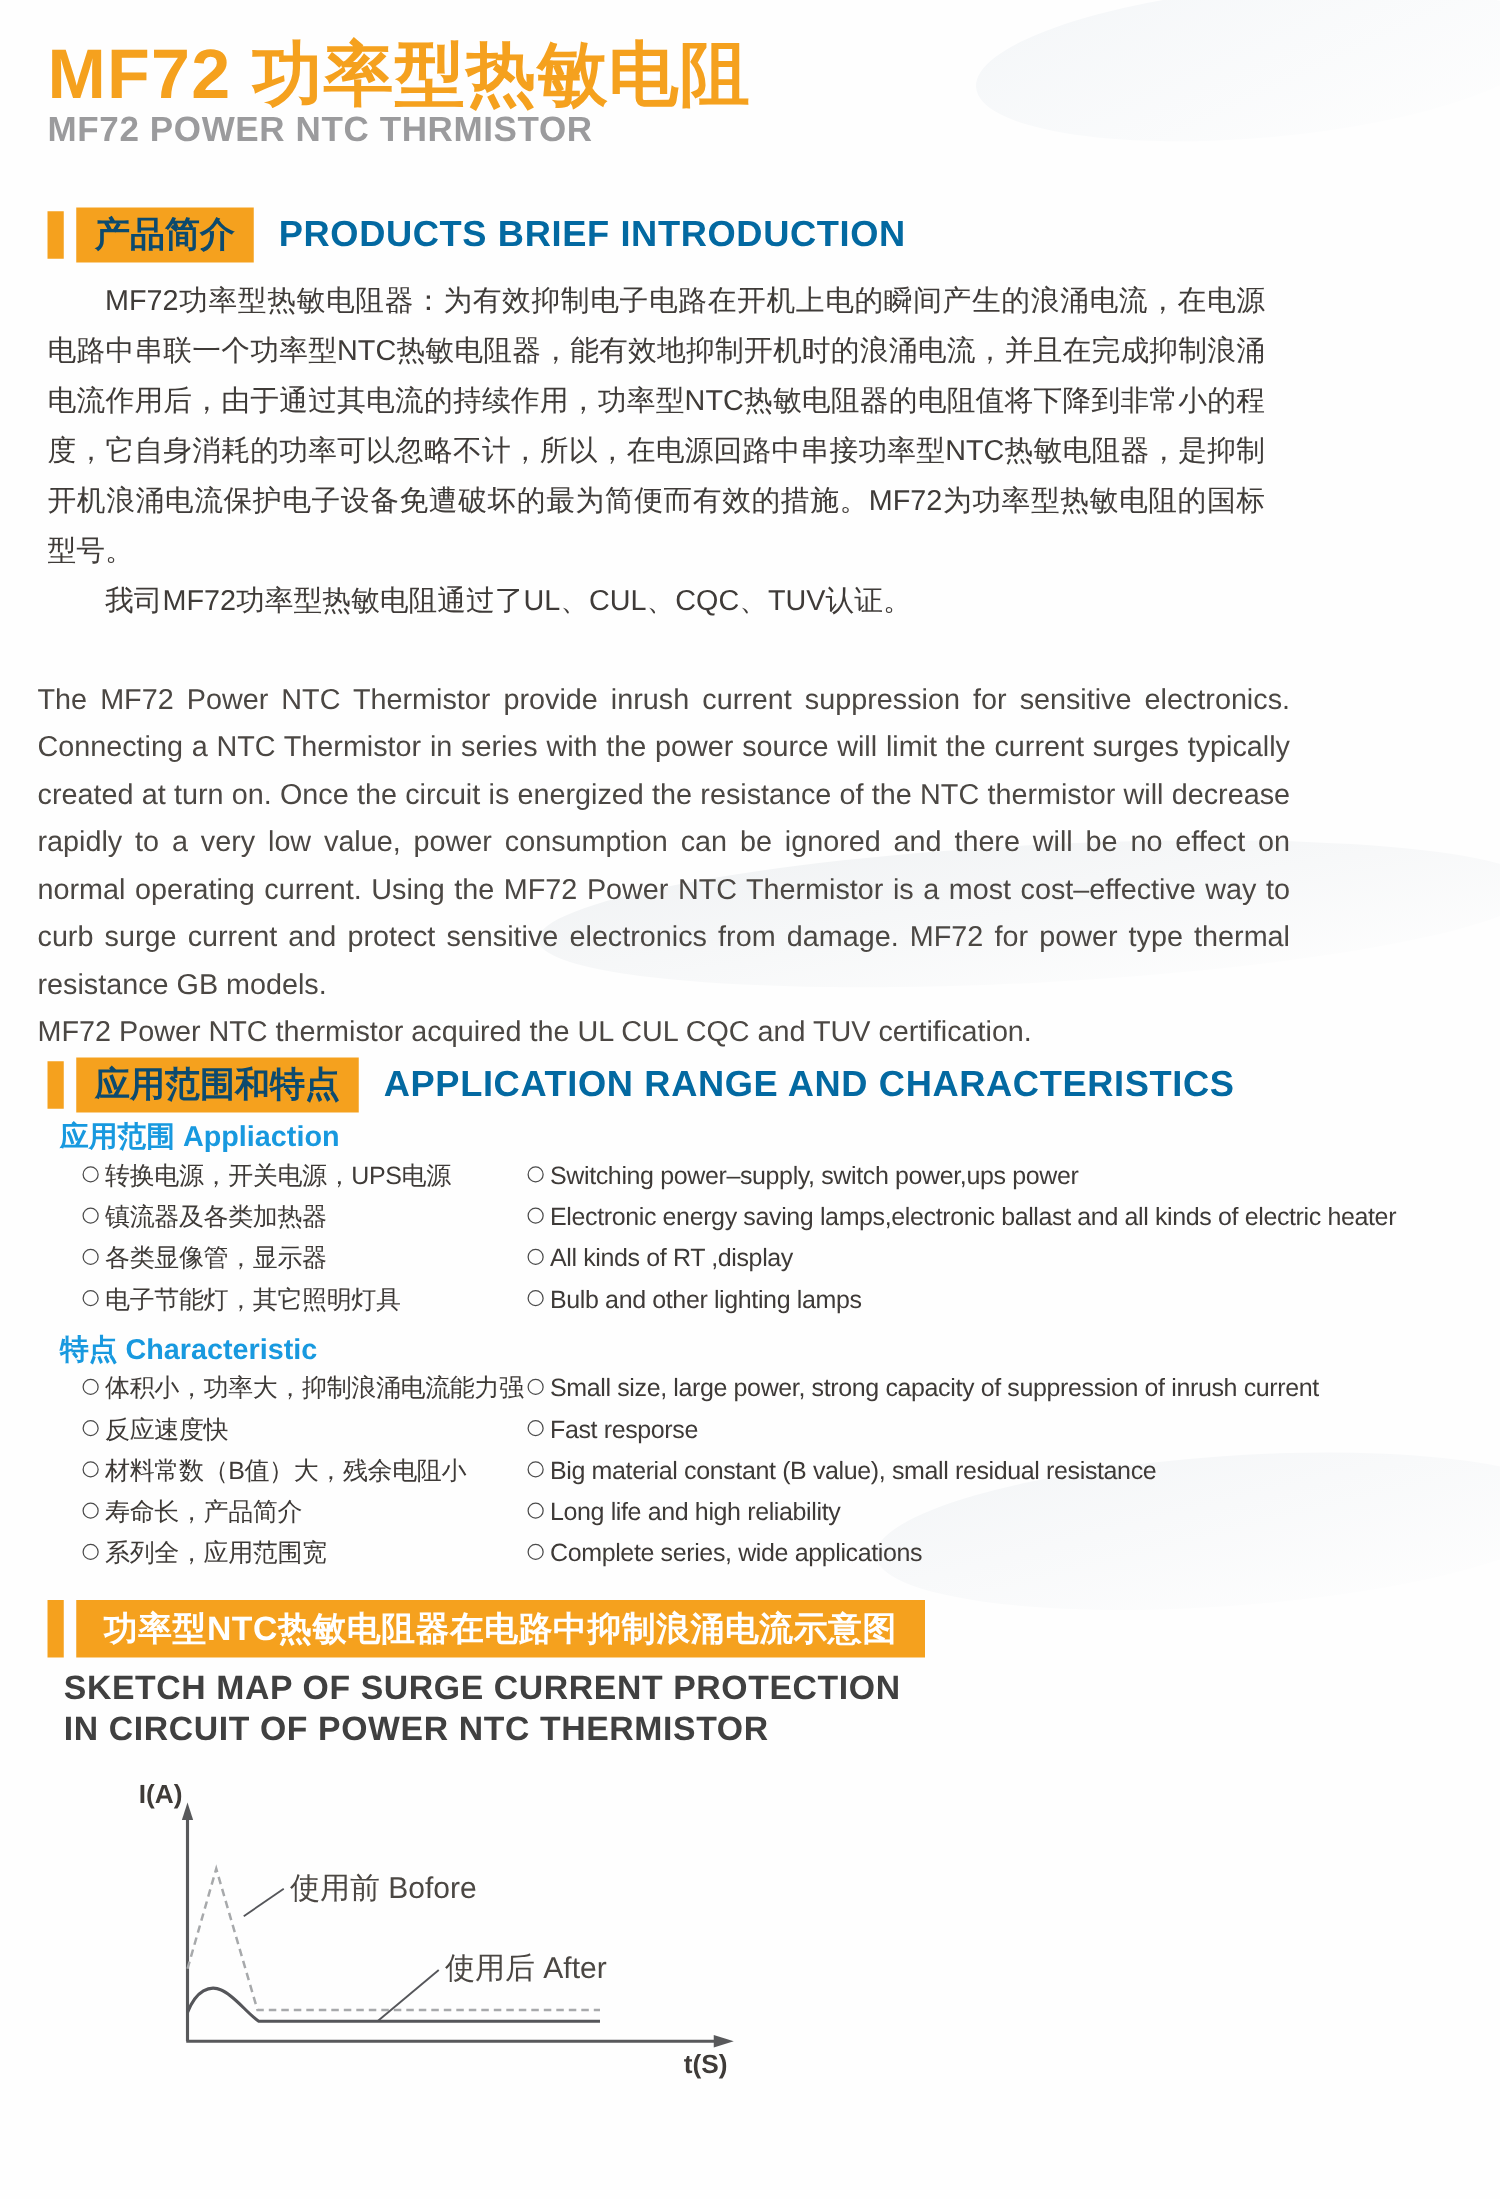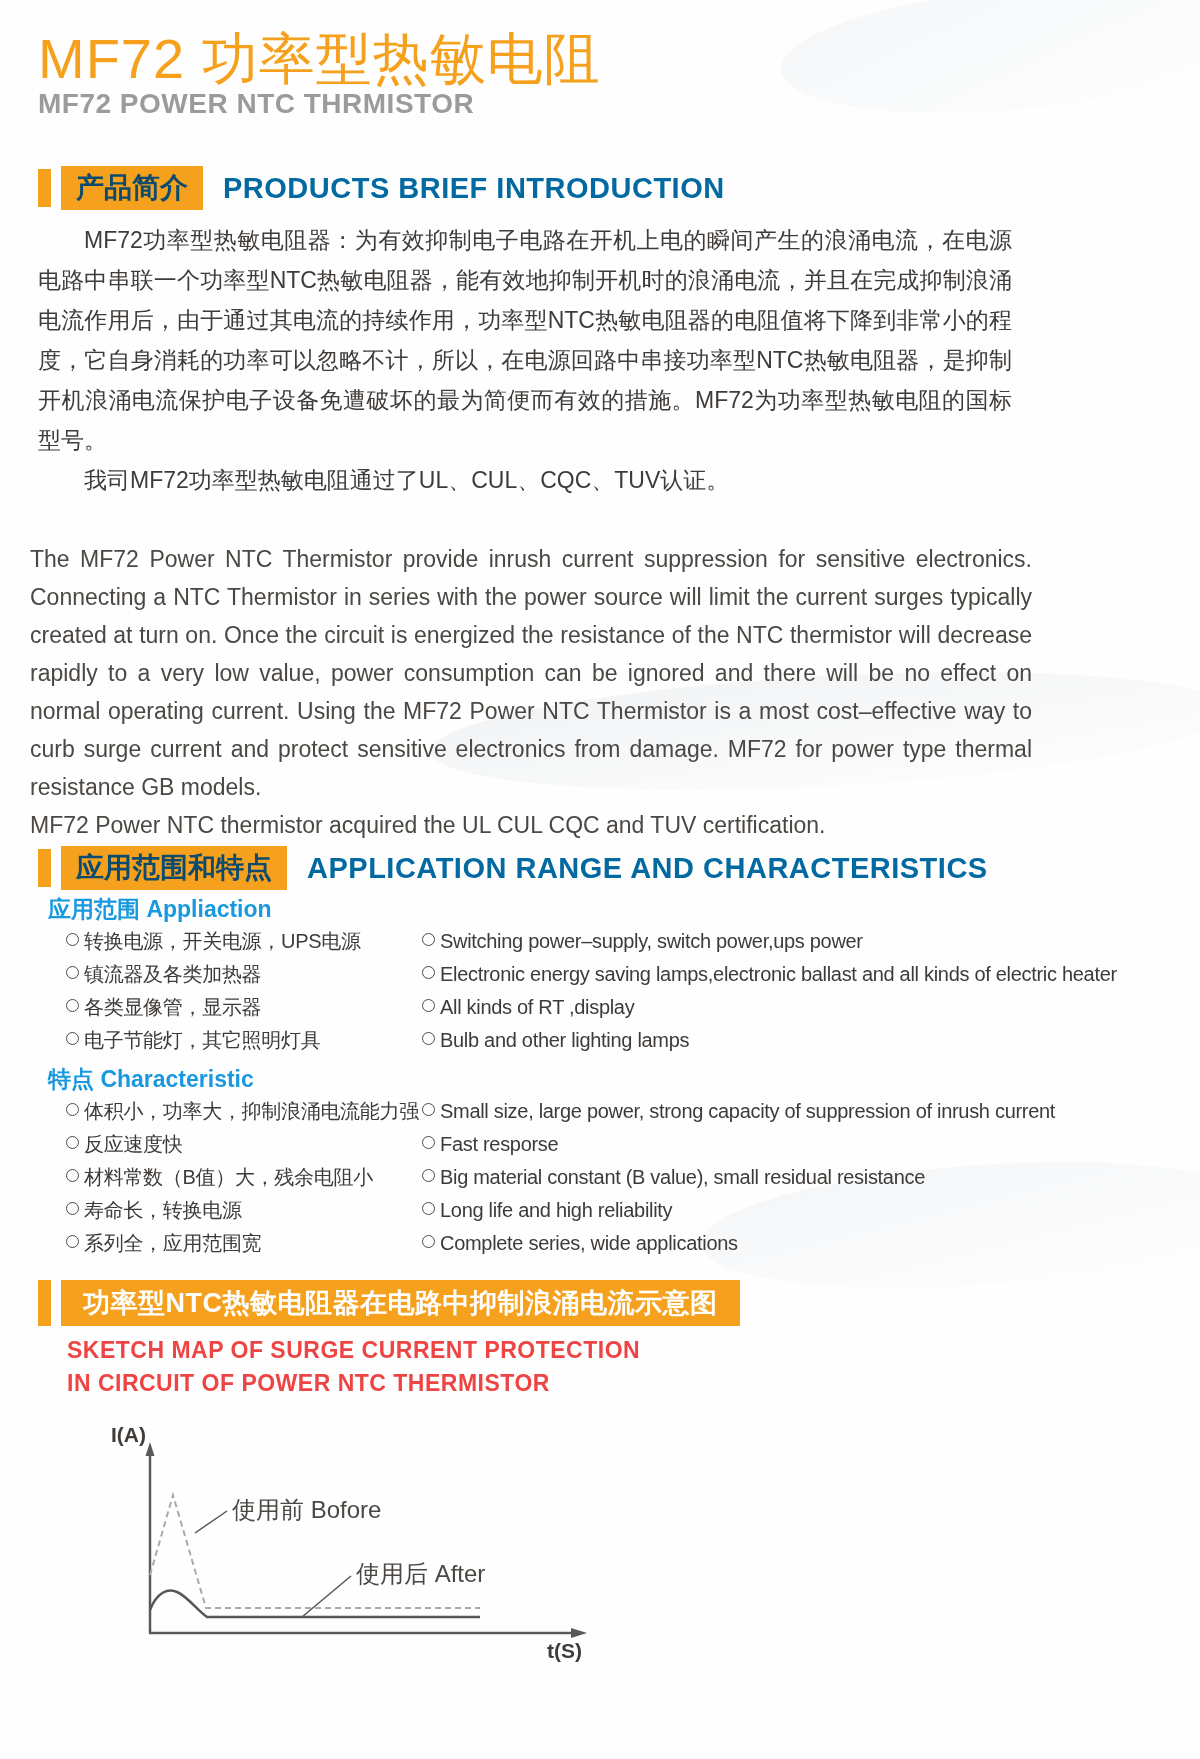--- a/index.html
+++ b/index.html
@@ -10,21 +10,21 @@
   }
   .swoosh{position:absolute;pointer-events:none;border-radius:50%;}
   .swoosh.s1{top:676px;left:430px;width:800px;height:110px;
     background:linear-gradient(173deg,rgba(205,212,218,0.28),rgba(255,255,255,0));transform:rotate(-3deg);}
   .swoosh.s2{top:1165px;left:700px;width:560px;height:120px;
     background:linear-gradient(170deg,rgba(208,216,224,0.22),rgba(255,255,255,0));transform:rotate(-4deg);}
   .swoosh.s3{top:-10px;left:780px;width:460px;height:120px;
     background:linear-gradient(160deg,rgba(215,224,232,0.25),rgba(255,255,255,0));transform:rotate(-5deg);}
 
   .title-cn{position:absolute;left:38px;top:30px;margin:0;
-    font-size:56px;font-weight:normal;color:#F5A11E;letter-spacing:1px;line-height:1.05;}
+    font-size:56px;font-weight:bold;color:#F5A11E;letter-spacing:1px;line-height:1.05;}
   .title-en{position:absolute;left:38px;top:88px;
     font-size:28px;font-weight:bold;color:#9B9B9D;letter-spacing:0.5px;}
 
   .sec-header{position:absolute;left:38px;display:flex;align-items:center;}
   .sec-header .bar{width:13px;height:38px;background:#F5A11E;margin-right:10px;}
   .sec-header .badge{background:#F5A11E;color:#0c4a6e;font-weight:bold;font-size:28px;
     padding:3px 15px;line-height:38px;white-space:nowrap;}
   .sec-header .sec-en{margin-left:20px;font-size:29px;font-weight:bold;color:#0369a1;letter-spacing:0.5px;white-space:nowrap;}
   .sec1{top:166px;}
   .sec2{top:846px;}
@@ -45,22 +45,22 @@
   .cell{display:flex;align-items:flex-start;font-size:20px;color:#3E3A37;line-height:26px;
     letter-spacing:-0.3px;white-space:nowrap;}
   .bullet{flex:0 0 13px;width:13px;height:13px;border:1.5px solid #4b4b4b;border-radius:50%;
     margin:5px 5px 0 0;box-sizing:border-box;background:transparent;}
 
   .banner{position:absolute;left:38px;top:1280px;display:flex;align-items:center;}
   .banner .bar{width:13px;height:46px;background:#F5A11E;margin-right:10px;}
   .banner .box{background:#F5A11E;color:#ffffff;font-weight:bold;font-size:27px;
     padding:4px 22px;line-height:38px;white-space:nowrap;letter-spacing:0.5px;}
 
-  .sketch-sub{position:absolute;left:67px;top:1334px;font-size:23px;font-weight:bold;
-    color:#ef4444;line-height:33px;letter-spacing:0.5px;}
+  .sketch-sub{position:absolute;left:51px;top:1334px;font-size:27px;font-weight:bold;
+    color:#404040;line-height:33px;letter-spacing:0.5px;}
 
   .chart{position:absolute;left:105px;top:1420px;}
   .chart text{font-family:"Liberation Sans","DejaVu Sans",sans-serif;}
 </style>
 </head>
 <body>
 
 <div class="page">
 
   <div class="swoosh s1"></div>
@@ -166,21 +166,21 @@
           <span>材料常数（B值）大，残余电阻小</span>
         </div>
       <div class="cell">
           <span class="bullet"></span>
           <span>Big material constant (B value), small residual resistance</span>
         </div>
     </div>
     <div class="row">
       <div class="cell">
           <span class="bullet"></span>
-          <span>寿命长，转换电源</span>
+          <span>寿命长，产品简介</span>
         </div>
       <div class="cell">
           <span class="bullet"></span>
           <span>Long life and high reliability</span>
         </div>
     </div>
     <div class="row">
       <div class="cell">
           <span class="bullet"></span>
           <span>系列全，应用范围宽</span>

